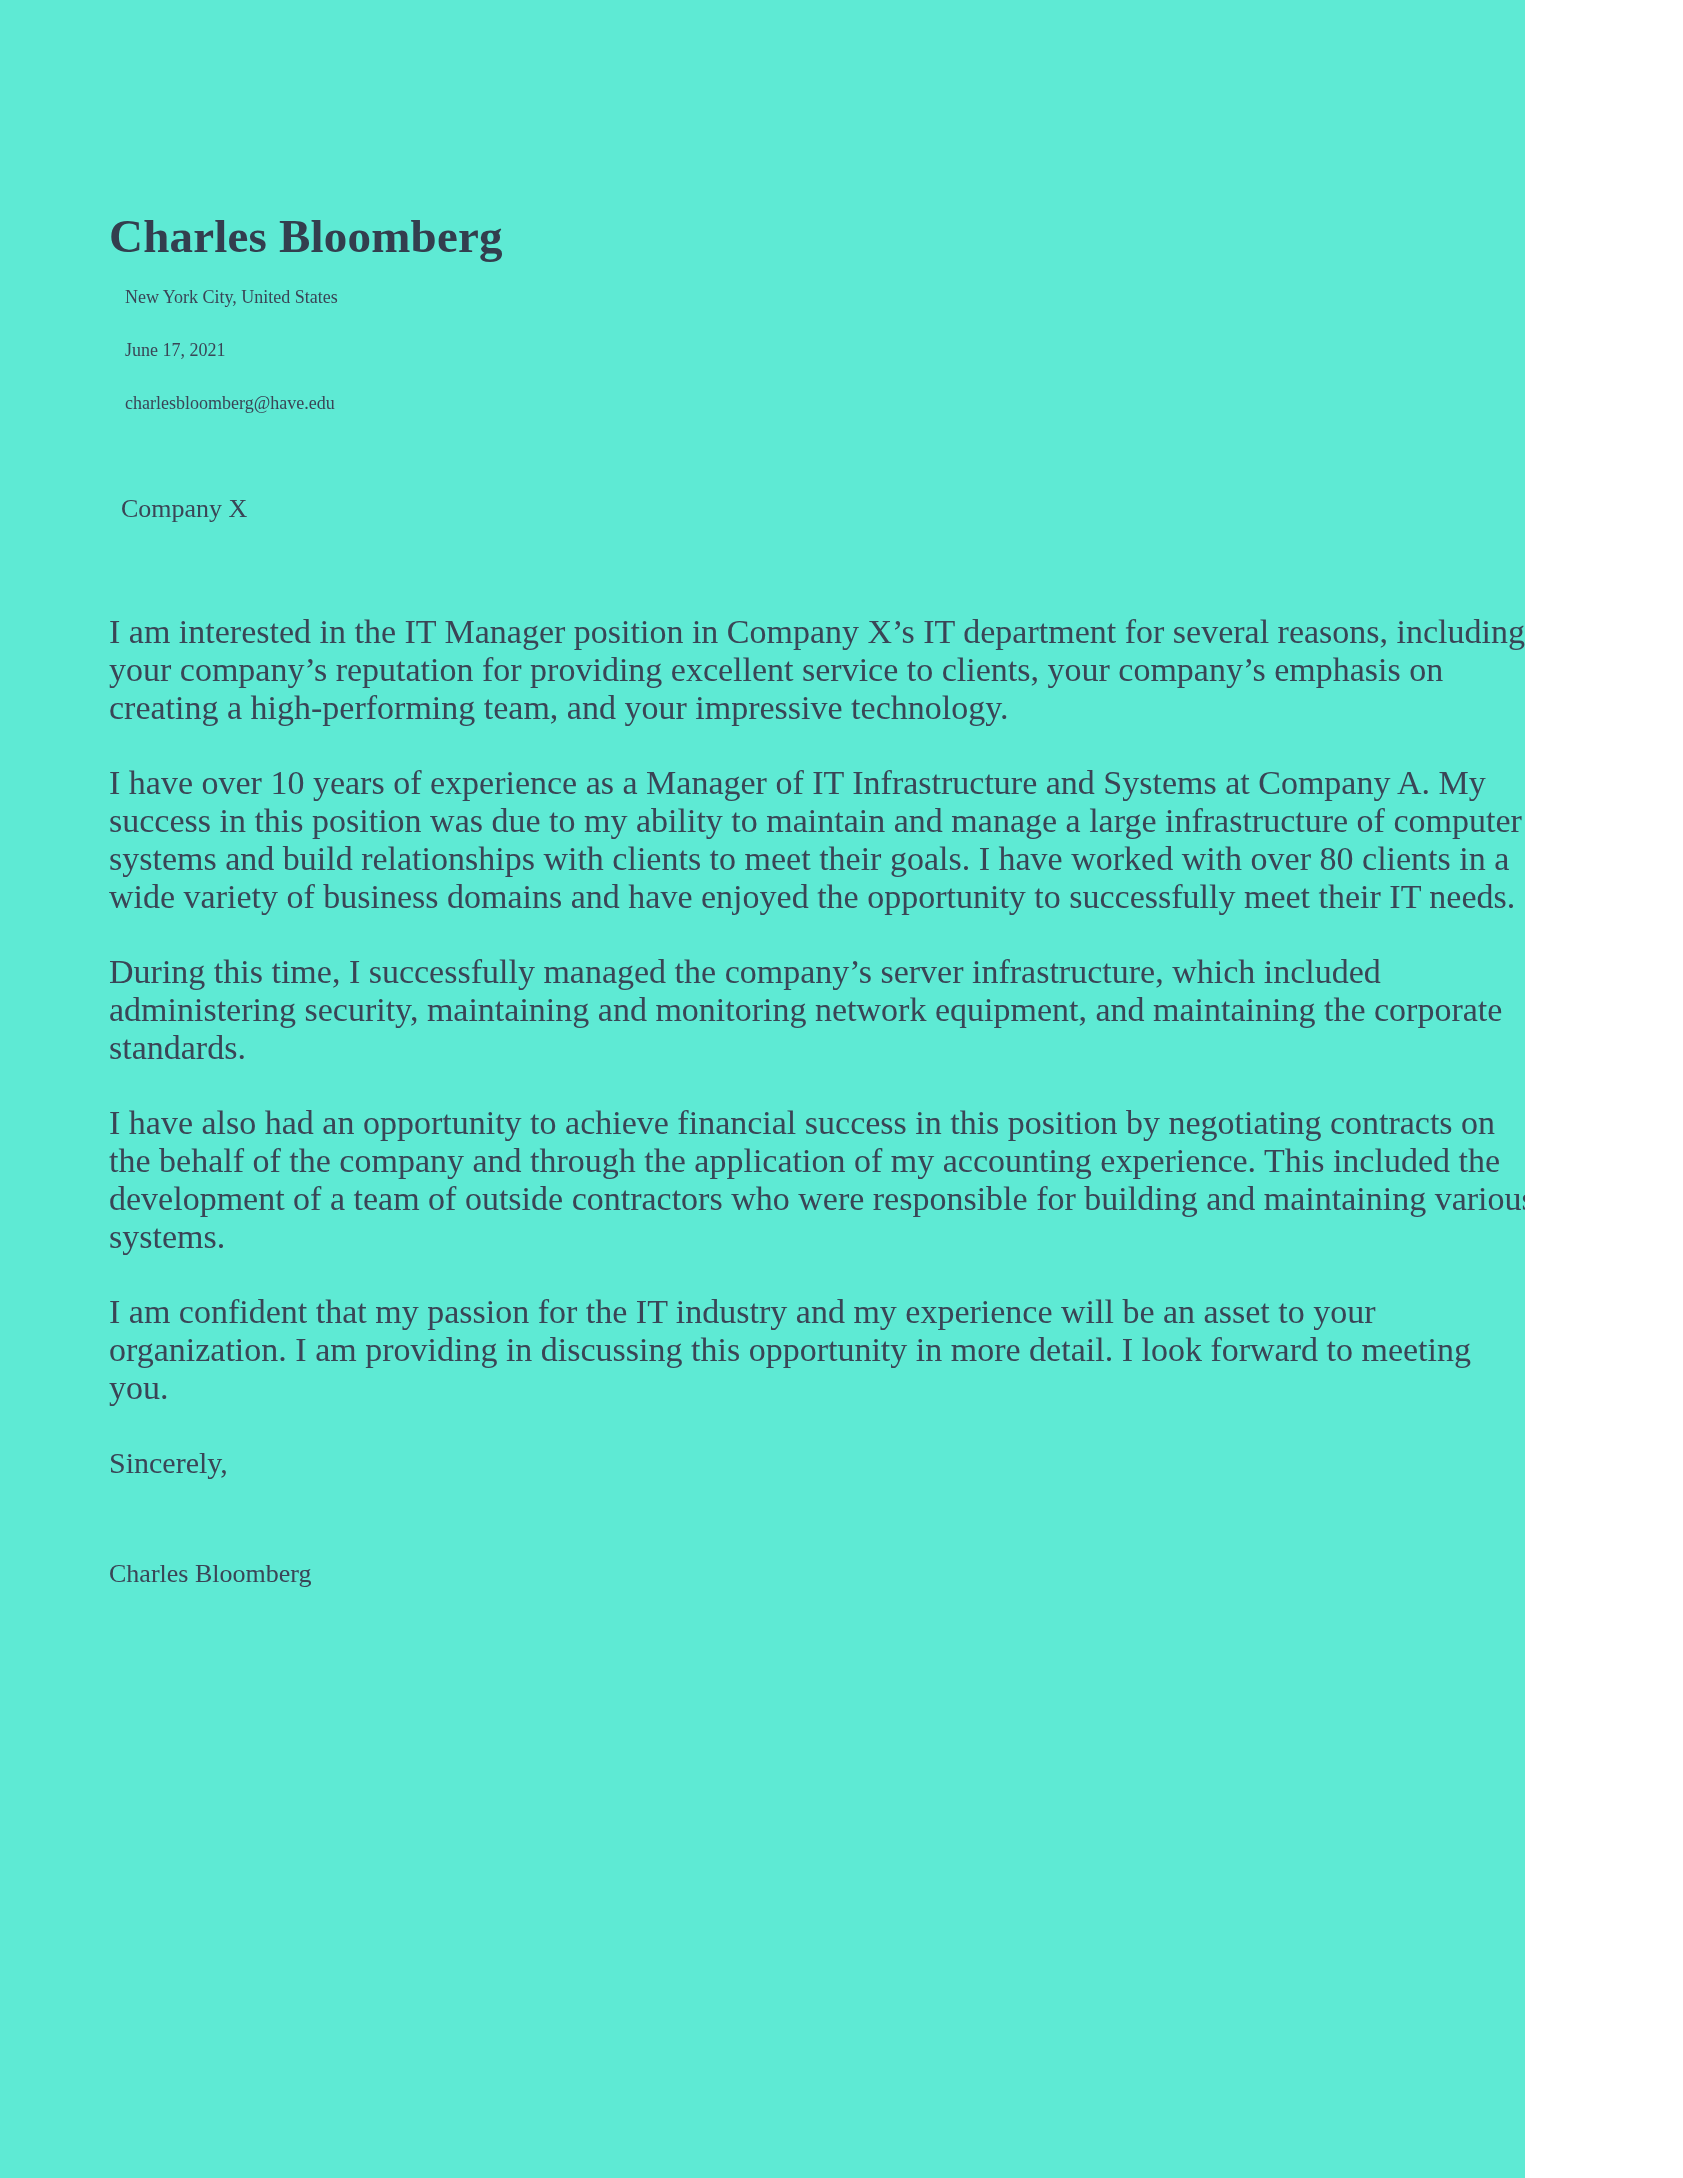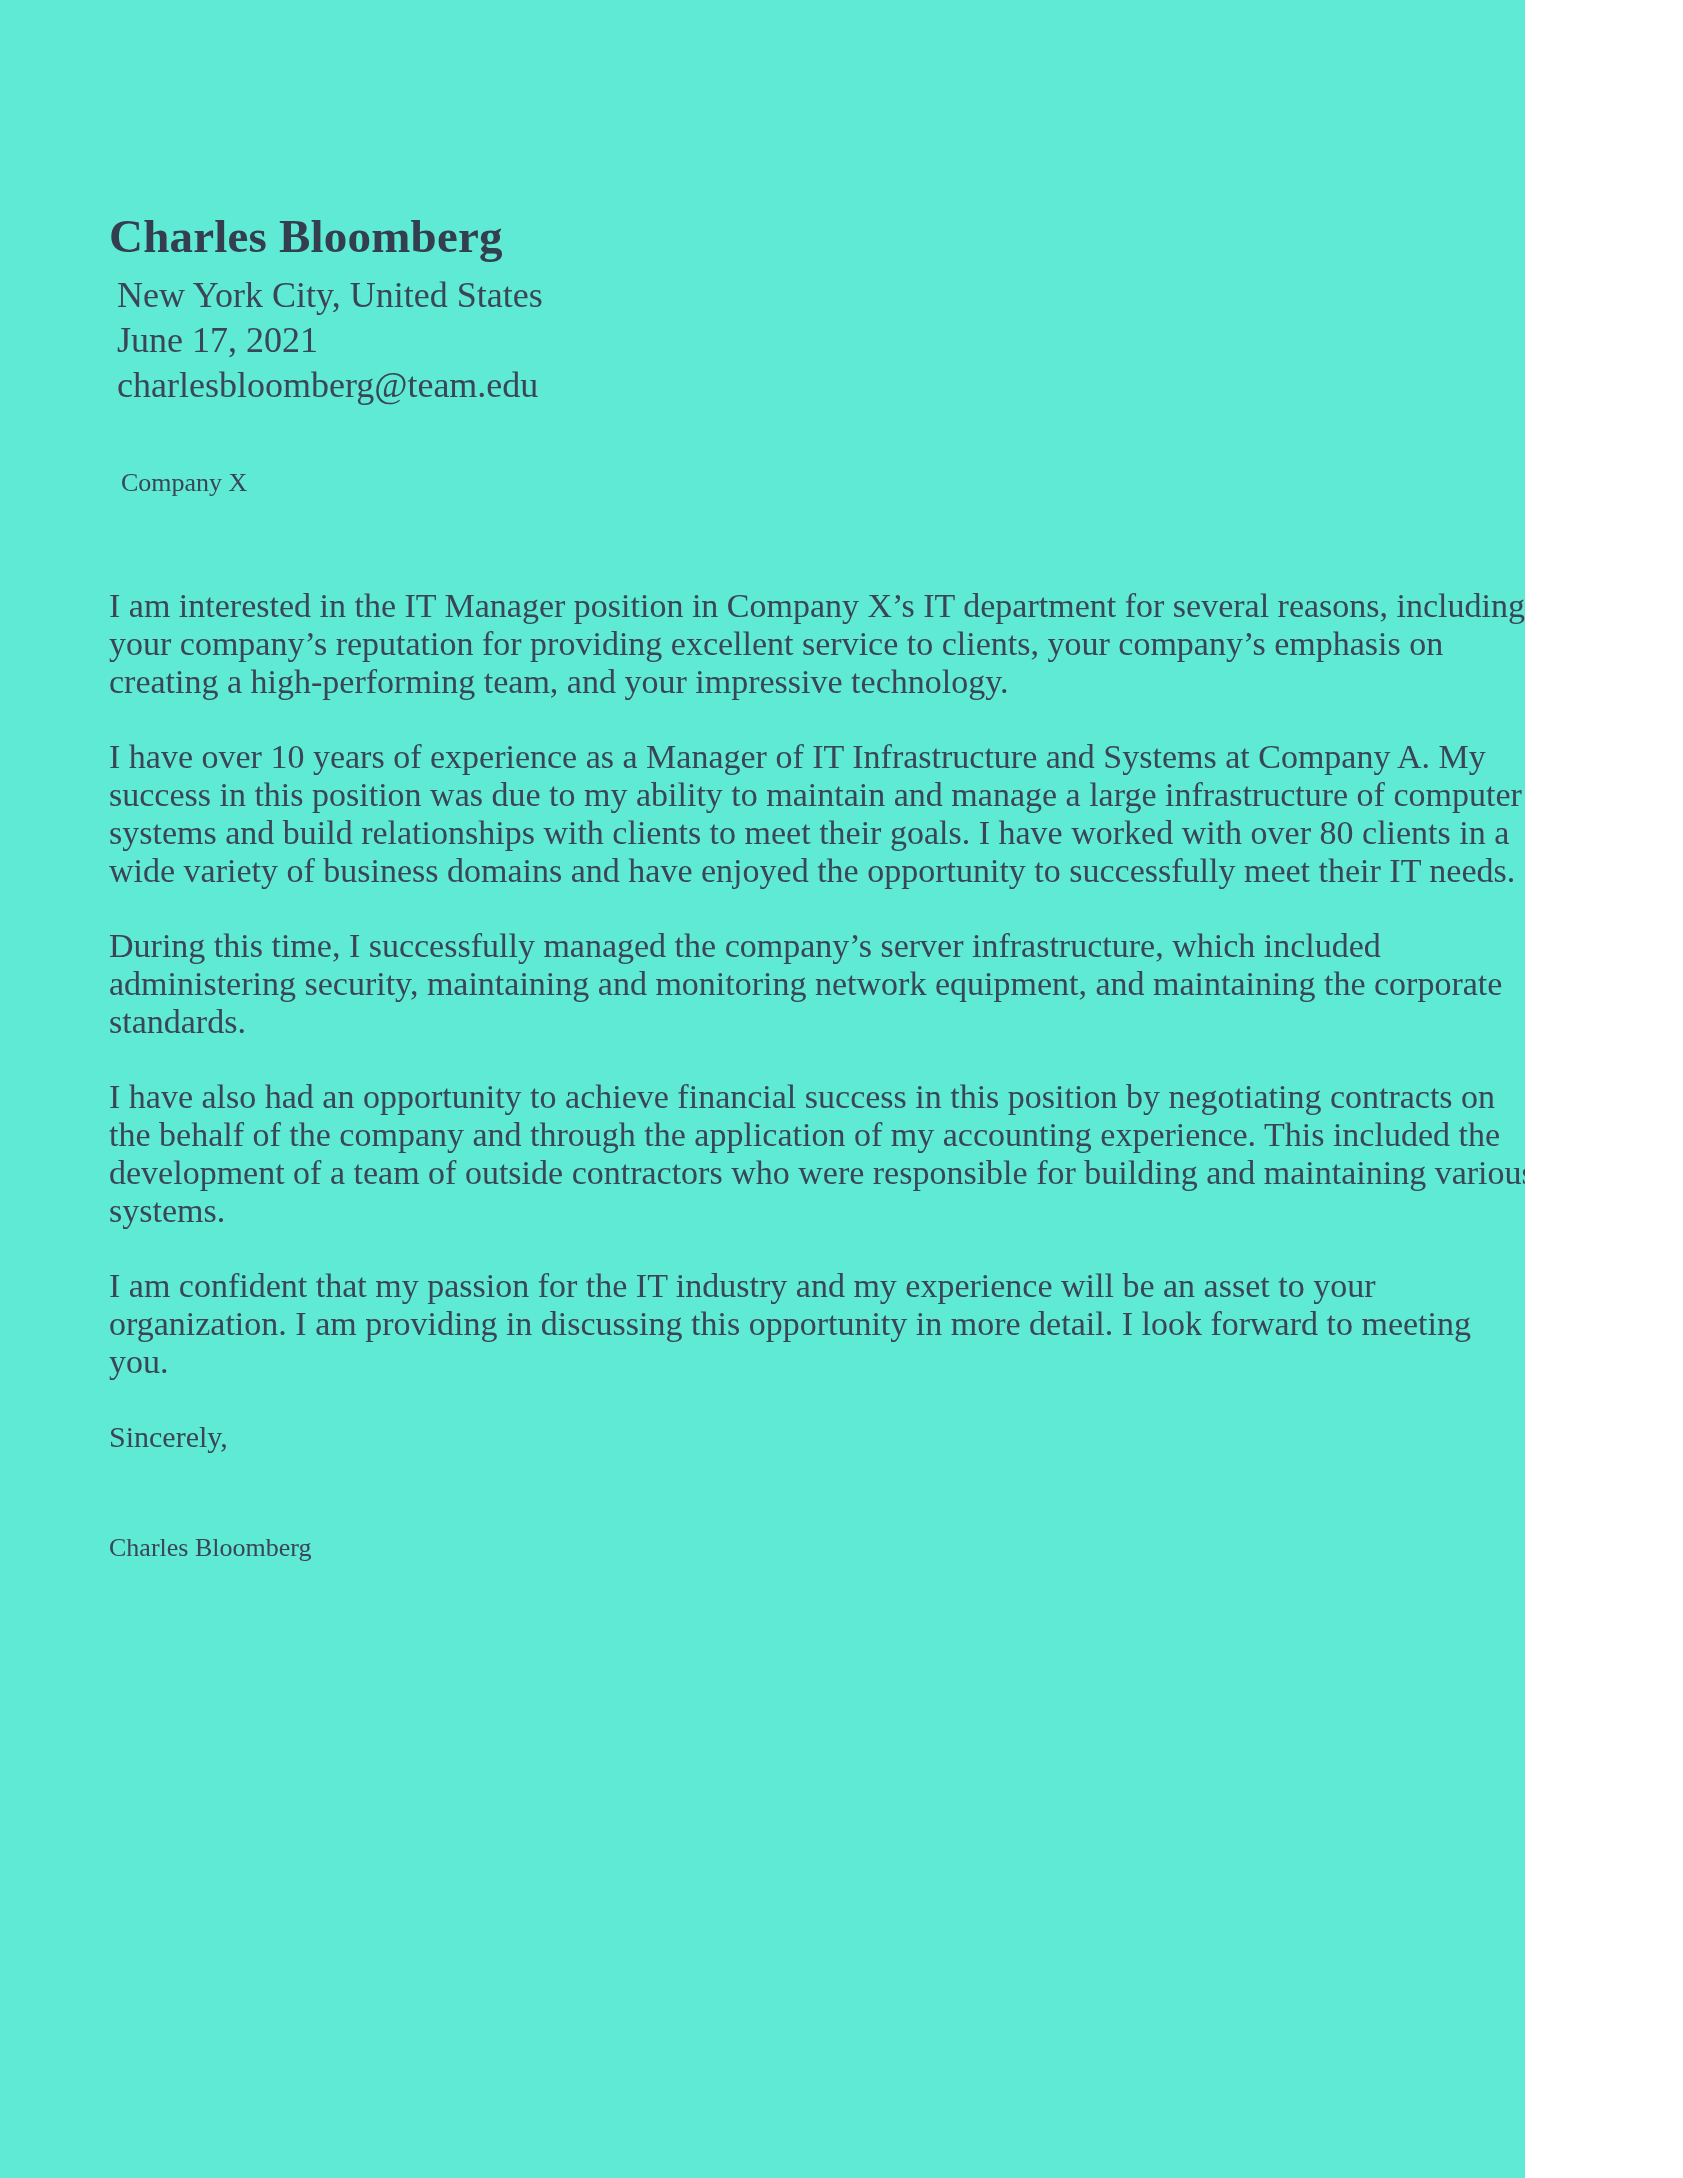--- a/index.html
+++ b/index.html
@@ -24,24 +24,24 @@
   .sender-name {
     font-family: "Liberation Serif", "DejaVu Serif", serif;
     font-weight: bold;
     font-size: 47px;
     line-height: 1.12;
     letter-spacing: 0.2px;
     color: #333e4e;
     margin: 0 0 14px 0;
   }
   .sender-line {
-    font-size: 36px;
+    font-size: 18px;
     line-height: 37px;
     color: #3a4556;
-    margin: 8px;
+    margin: 16px;
     white-space: pre;
   }
   .block-gap-sm { height: 40px; }
   .block-gap { height: 37px; }
   .recipient,
   .salutation {
     font-size: 26px;
     line-height: 37px;
     margin: 12px;
     color: #3a4556;
@@ -72,21 +72,21 @@
 
 <div class="page">
   <div class="letter">
 
     <h1 class="sender-name">Charles Bloomberg</h1>
 
     <p class="sender-line">New York City, United States</p>
 
     <p class="sender-line">June 17, 2021</p>
 
-    <p class="sender-line">charlesbloomberg@team.edu</p>
+    <p class="sender-line">charlesbloomberg@have.edu</p>
 
     <div class="block-gap-sm"></div>
 
     <p class="recipient">Company X</p>
 
     <div class="block-gap"></div>
 
 
     <div class="block-gap"></div>
 

